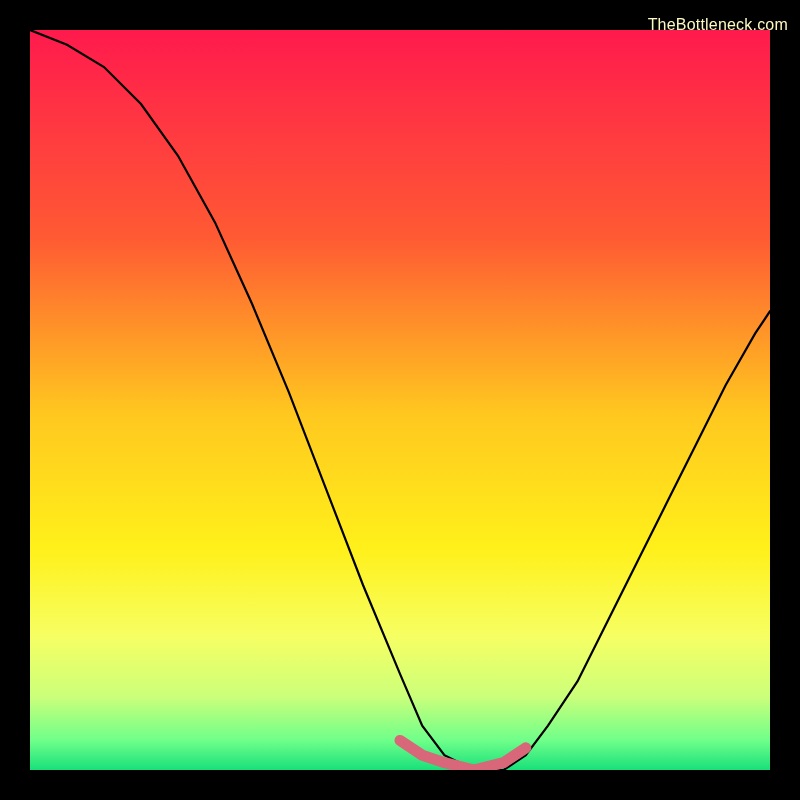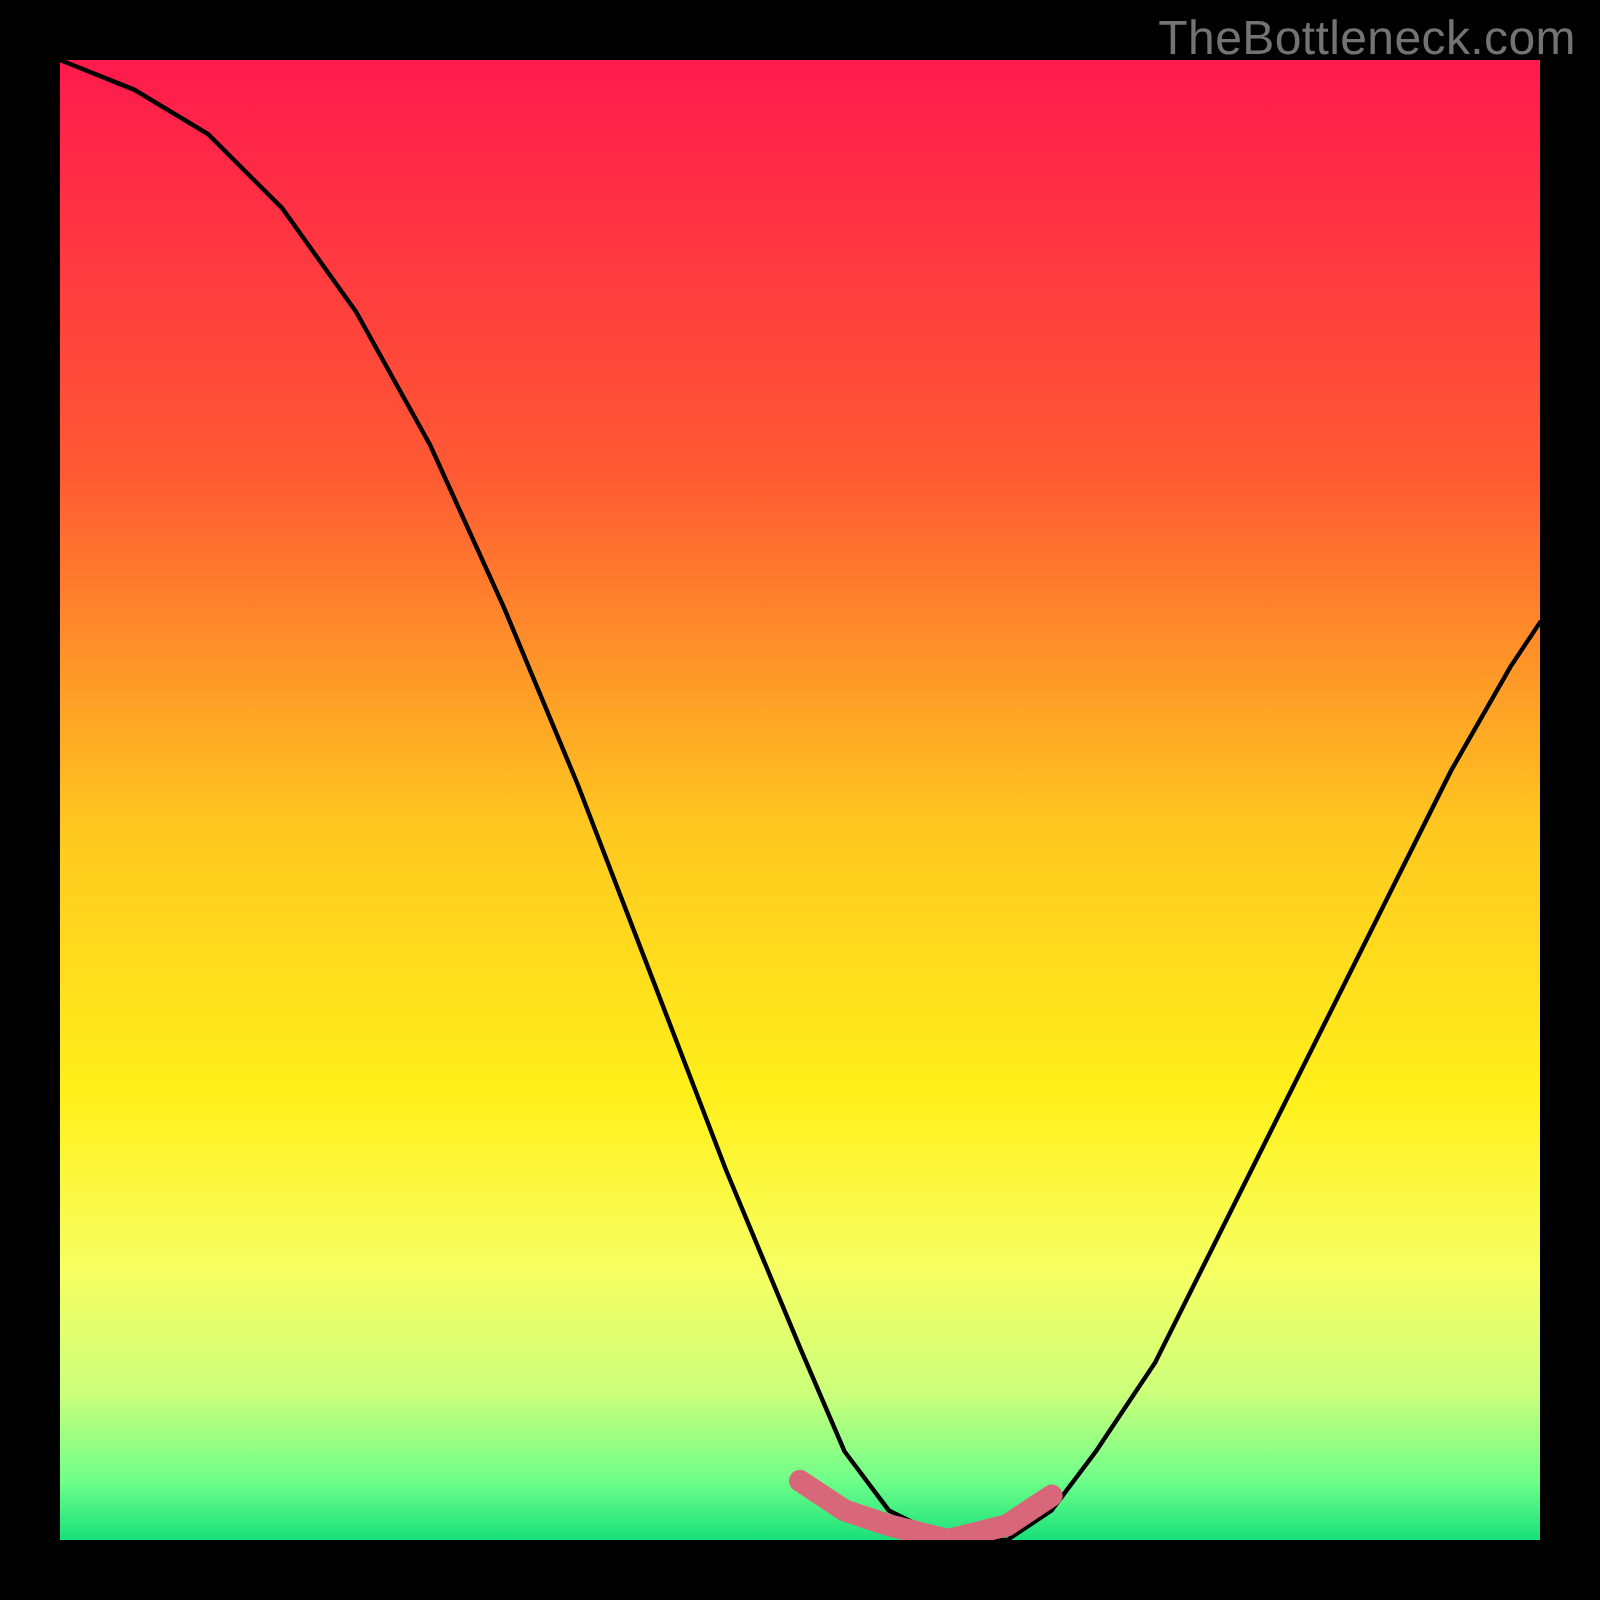--- a/index.html
+++ b/index.html
@@ -36,24 +36,24 @@
   }
   .curve-svg {
     position: absolute;
     top: 0;
     left: 0;
     width: 100%;
     height: 100%;
   }
   .watermark {
     position: absolute;
-    top: 6px;
+    top: 16px;
     right: 12px;
-    color: #737373;
-    font-size: 24px;
+    color: #fef9c3;
+    font-size: 16px;
     font-weight: 500;
     letter-spacing: 0.2px;
   }
 </style>
 </head>
 <body>
 
 <div class="frame">
 
   <div class="plot-area">

